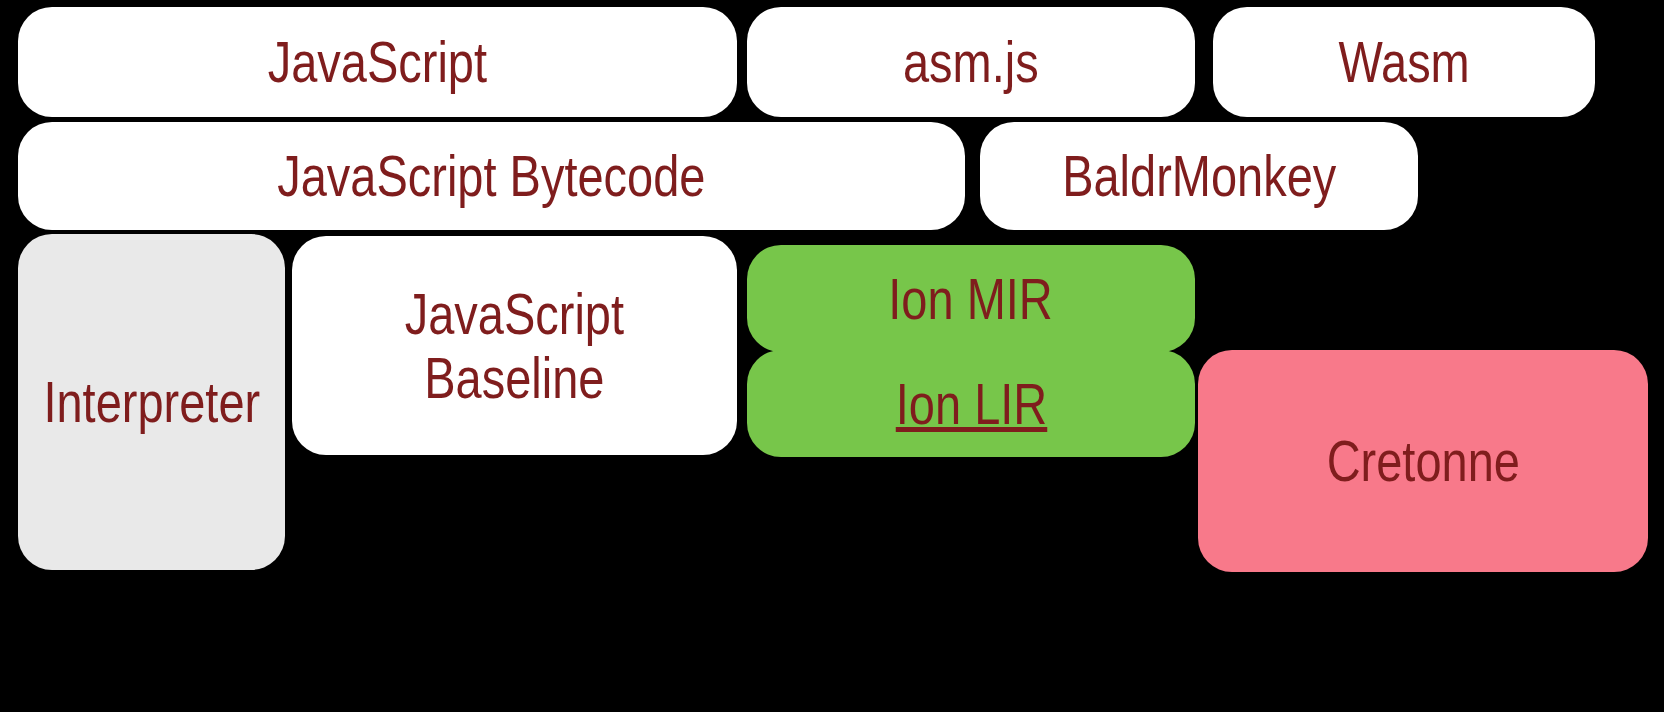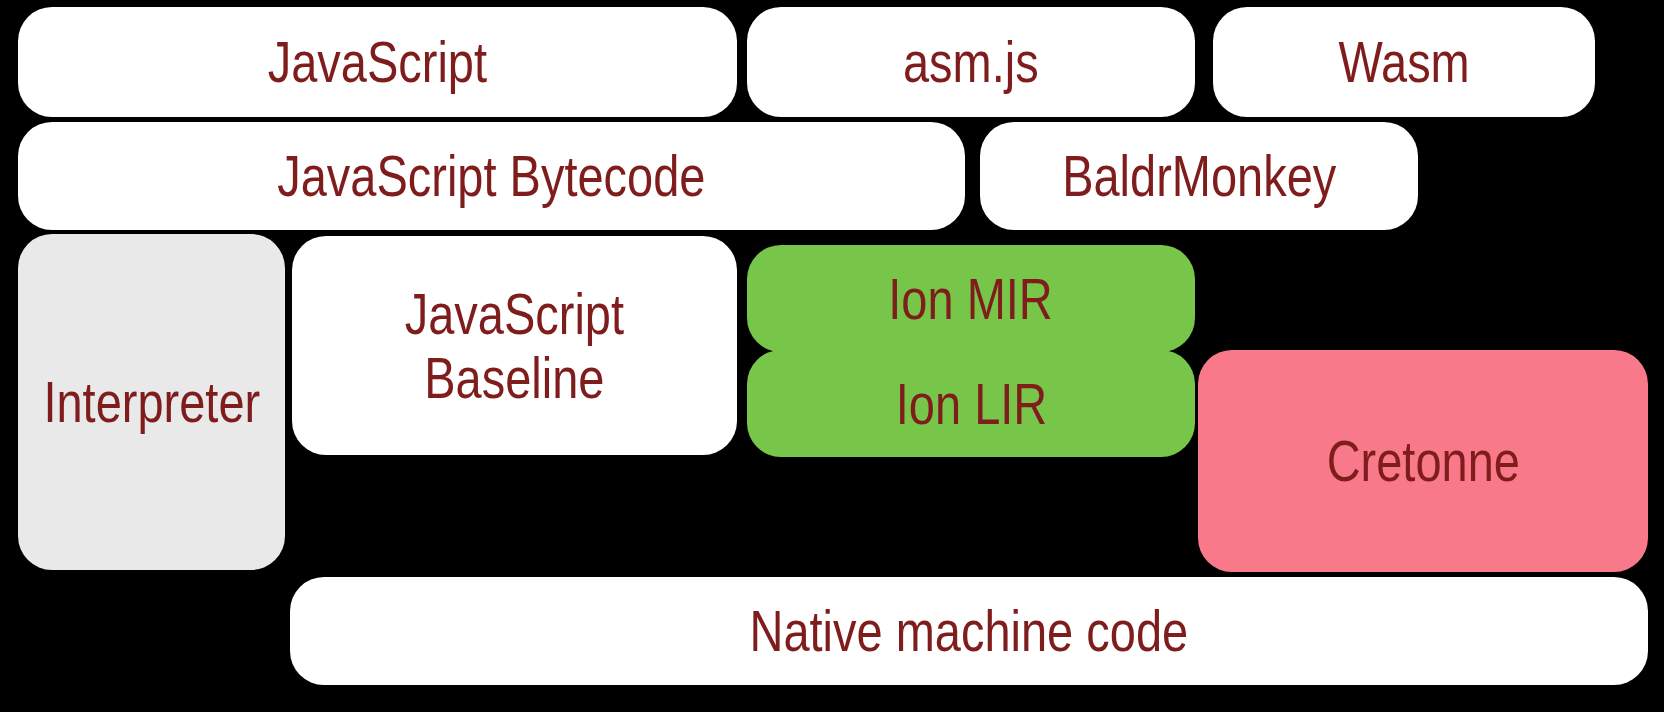--- a/index.html
+++ b/index.html
@@ -79,26 +79,23 @@
 
   <div class="node n-js-baseline" style="background-color: rgb(255, 255, 255);">
     <span class="label">JavaScript
 Baseline</span>
   </div>
 
   <div class="node n-ion-mir" style="background-color: rgb(119, 198, 74);">
     <span class="label">Ion MIR</span>
   </div>
 
-  <div class="node n-ion-lir" style="background-color: rgb(119, 198, 74);">
+  <div class="node n-ion-lir" style="background-color: rgb(119, 198, 74); text-decoration: underline;">
     <span class="label">Ion LIR</span>
   </div>
 
   <div class="node n-cretonne" style="background-color: rgb(248, 121, 138);">
     <span class="label">Cretonne</span>
   </div>
 
 
-  <div class="node n-native-machine-code" style="background-color: rgb(255, 255, 255);">
-    <span class="label">Native machine code</span>
-  </div>
 
 </div>
 
 </body></html>

